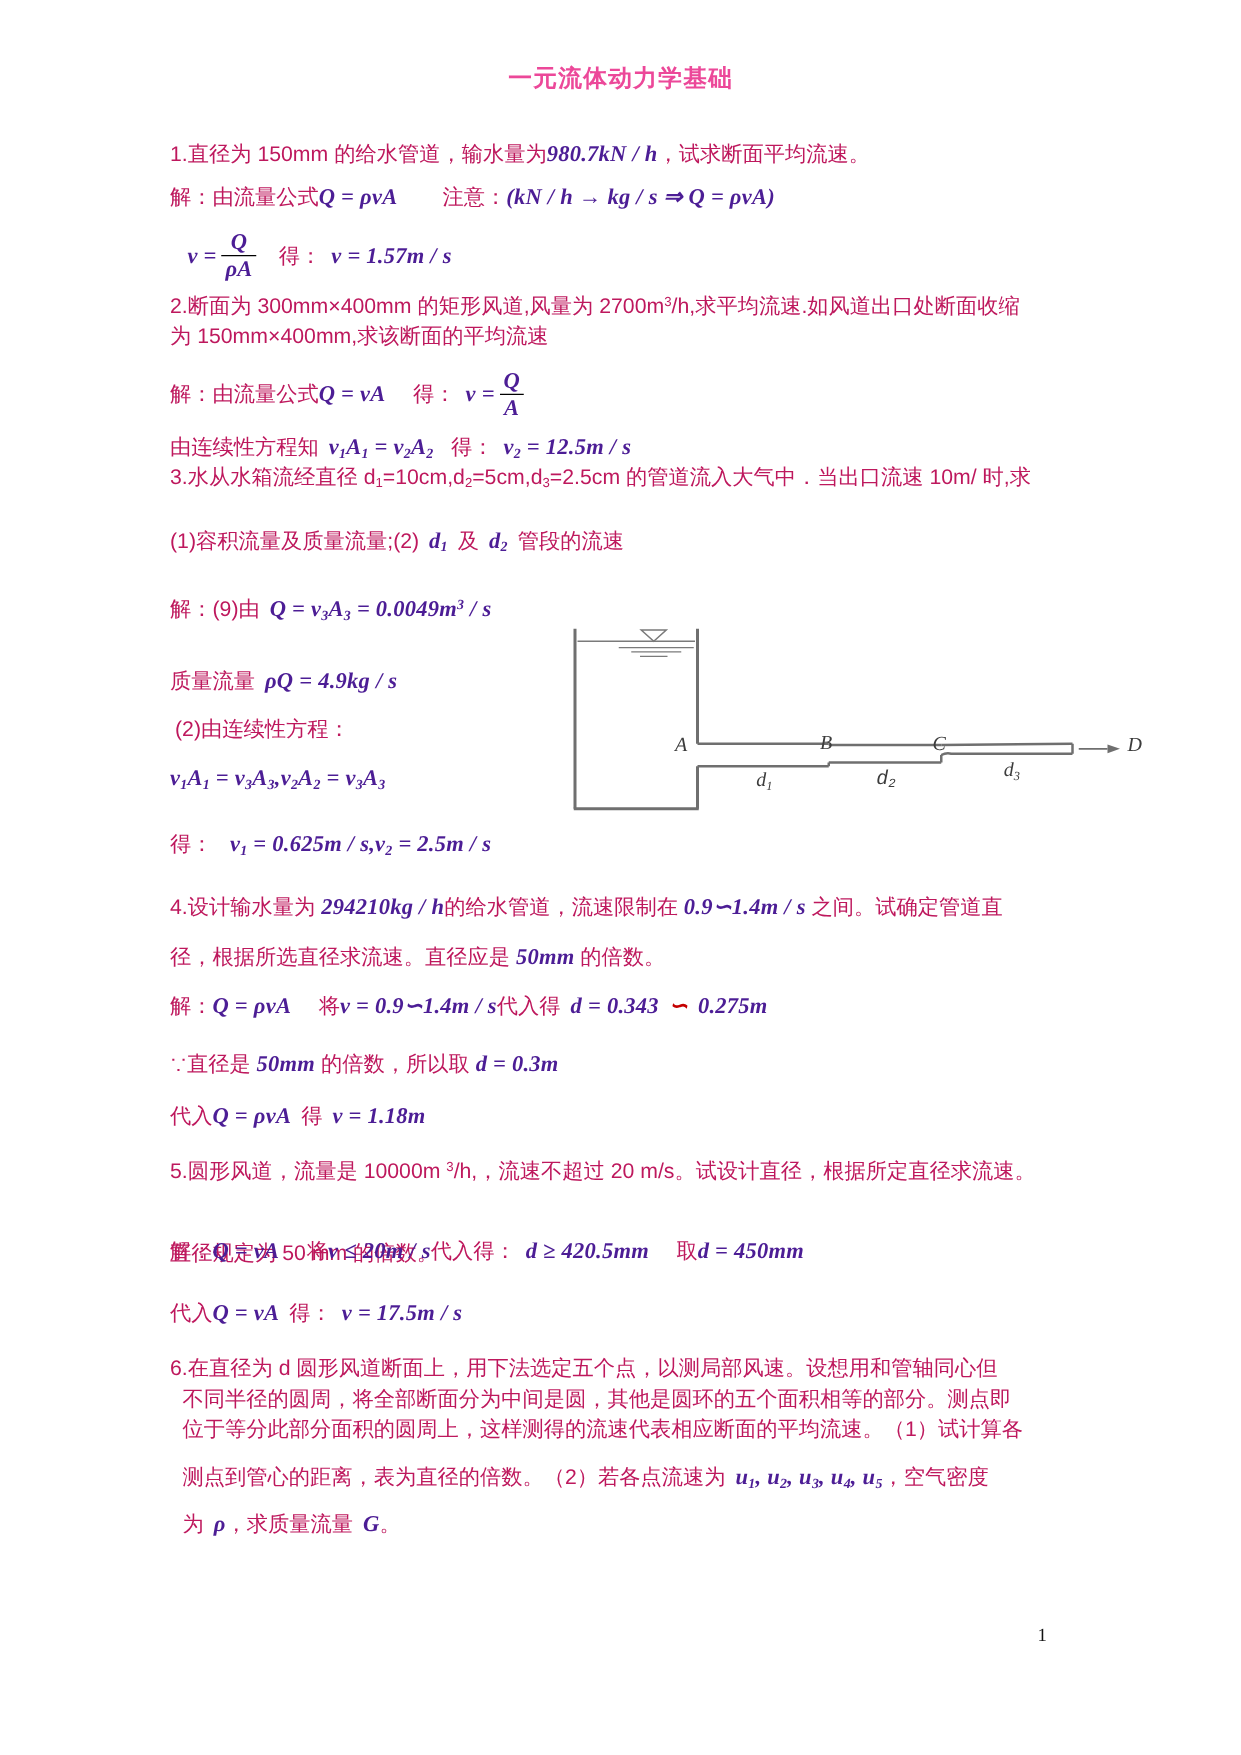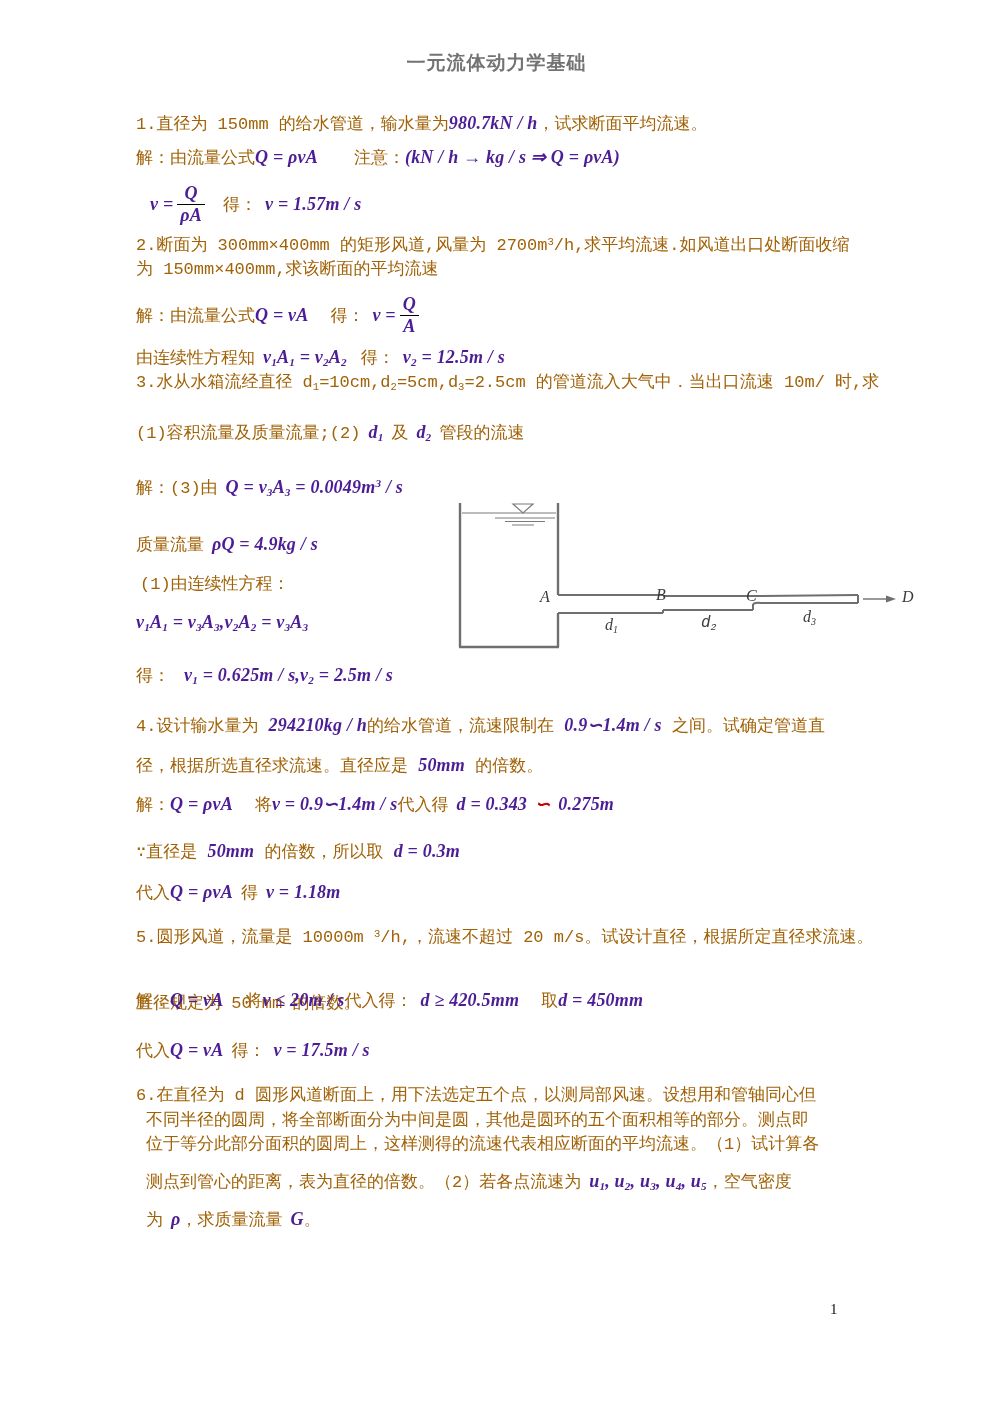--- a/index.html
+++ b/index.html
@@ -2,24 +2,24 @@
 <html><head>
 <meta charset="utf-8">
 <style>
   html,body{margin:0;padding:0;}
   body{
     width:993px;height:1404px;position:relative;background:#ffffff;
     font-family:"Liberation Serif",serif;color:#1a1a1a;overflow:hidden;
   }
   .line{position:absolute;white-space:nowrap;}
   .vline{display:flex;align-items:center;}
-  .cn{font-family:Liberation Mono, monospace;font-size:17px;color:#a16207;}
+  .cn{font-family:Liberation Sans, sans-serif;font-size:17px;color:#be185d;}
   .m{font-family:"Liberation Serif",serif;font-weight:bold;font-style:italic;font-size:18px;color:#4c1d95;letter-spacing:.2px;}
   .title{position:absolute;top:50px;left:0;width:100%;text-align:center;
-    font-weight:bold;font-size:19px;color:#737373;letter-spacing:1px;}
+    font-weight:bold;font-size:19px;color:#ec4899;letter-spacing:1px;}
   sub{font-size:.62em;vertical-align:-0.28em;line-height:0;}
   sup{font-size:.62em;vertical-align:0.5em;line-height:0;}
   .frac{display:inline-flex;flex-direction:column;text-align:center;vertical-align:middle;margin:0 4px;line-height:1.15;}
   .frac .den{border-top:1.6px solid #000;padding:0 3px;}
   .frac .num{padding:0 3px;}
   .g8{margin-left:8px;} .g14{margin-left:14px;} .g22{margin-left:22px;} .g36{margin-left:36px;}
   .red{color:#c40000;}
   .pagenum{position:absolute;top:1301px;left:830px;font-size:15px;color:#111;}
   .diagram{position:absolute;top:492px;left:450px;width:510px;height:175px;}
   .diagram svg{position:absolute;top:0;left:0;}
@@ -66,27 +66,27 @@
   <span class="cn">由连续性方程知</span><span class="m g8">v<sub>1</sub>A<sub>1</sub> = v<sub>2</sub>A<sub>2</sub></span><span class="cn g14">得：</span><span class="m g8">v<sub>2</sub> = 12.5m / s</span>
 </div>
 
 <div class="line" style="top:370px;left:136px;">
   <span class="cn">3.水从水箱流经直径 d<sub>1</sub>=10cm,d<sub>2</sub>=5cm,d<sub>3</sub>=2.5cm 的管道流入大气中．当出口流速 10m/  时,求</span>
 </div>
 <div class="line" style="top:421px;left:136px;">
   <span class="cn">(1)容积流量及质量流量;(2)</span><span class="m g8">d<sub>1</sub></span><span class="cn g8">及</span><span class="m g8">d<sub>2</sub></span><span class="cn g8">管段的流速</span>
 </div>
 <div class="line" style="top:476px;left:136px;">
-  <span class="cn">解：(3)由</span><span class="m g8">Q = v<sub>3</sub>A<sub>3</sub> = 0.0049m<sup>3</sup> / s</span>
+  <span class="cn">解：(9)由</span><span class="m g8">Q = v<sub>3</sub>A<sub>3</sub> = 0.0049m<sup>3</sup> / s</span>
 </div>
 <div class="line" style="top:533px;left:136px;">
   <span class="cn">质量流量</span><span class="m g8">ρQ = 4.9kg / s</span>
 </div>
 <div class="line" style="top:572px;left:140px;">
-  <span class="cn">(1)由连续性方程：</span>
+  <span class="cn">(2)由连续性方程：</span>
 </div>
 <div class="line" style="top:612px;left:136px;">
   <span class="m">v<sub>1</sub>A<sub>1</sub> = v<sub>3</sub>A<sub>3</sub>,v<sub>2</sub>A<sub>2</sub> = v<sub>3</sub>A<sub>3</sub></span>
 </div>
 <div class="line" style="top:664px;left:136px;">
   <span class="cn">得：</span><span class="m g14">v<sub>1</sub> = 0.625m / s,v<sub>2</sub> = 2.5m / s</span>
 </div>
 
 <div class="diagram">
   <svg width="510" height="175" viewBox="0 0 510 175">

